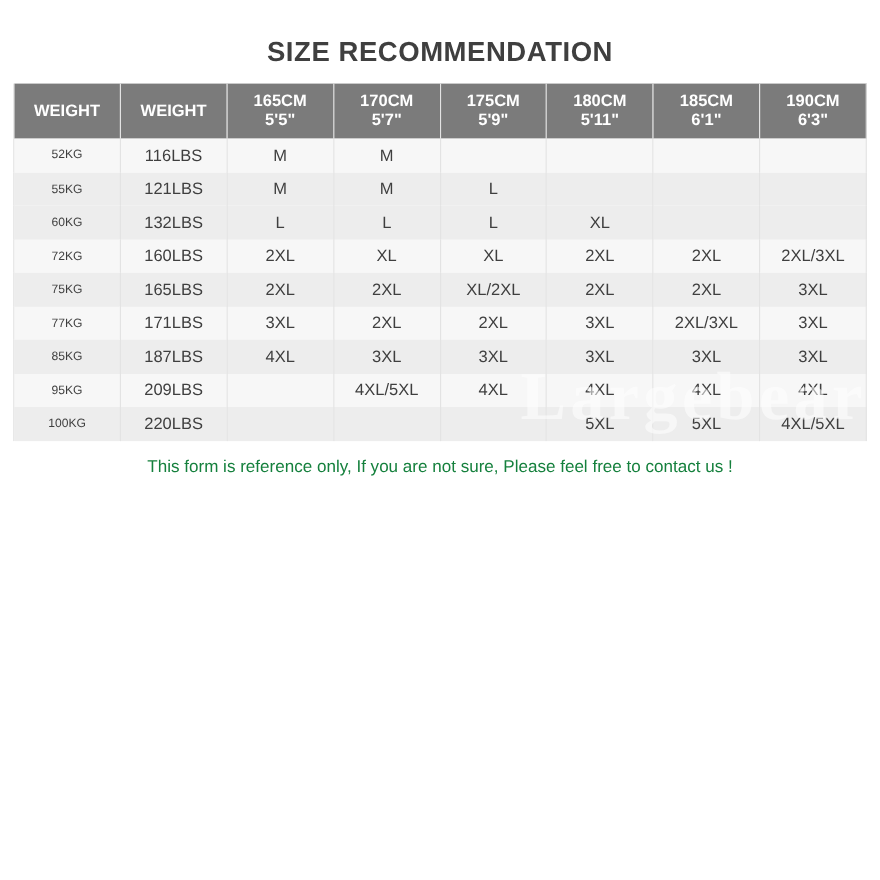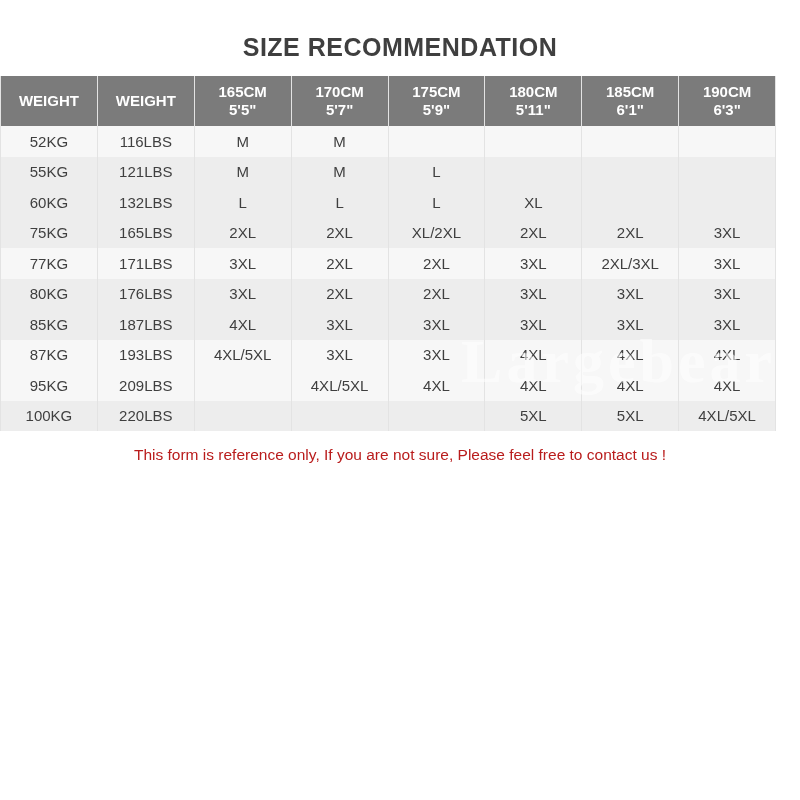--- a/index.html
+++ b/index.html
@@ -24,21 +24,21 @@
     text-align: center;
     font-size: 25px;
     letter-spacing: 0.5px;
     color: #3f3f3f;
     font-weight: bold;
     padding-top: 33px;
     padding-bottom: 14px;
   }
   .table-wrap {
     position: relative;
-    margin: 0 0;
+    margin: 0 12px;
   }
   table.size-table {
     border-collapse: collapse;
     width: 776px;
     table-layout: fixed;
   }
   table.size-table th, table.size-table td {
     text-align: center;
     vertical-align: middle;
     border-left: 1px solid #e3e3e3;
@@ -67,40 +67,40 @@
     color: #3f3f3f;
     padding: 0;
   }
   tbody tr.odd td {
     background: #f7f7f7;
   }
   tbody tr.even td {
     background: #ededed;
   }
   tbody td.first-col {
-    font-size: 15px;
+    font-size: 11px;
   }
   .watermark {
     position: absolute;
     top: 250px;
     left: 0;
     width: 776px;
     text-align: right;
     font-size: 62px;
     font-weight: bold;
     color: rgba(255,255,255,0.55);
     letter-spacing: 4px;
     pointer-events: none;
     font-family: "Liberation Serif", serif;
     user-select: none;
   }
   .footnote {
     text-align: center;
     font-size: 15.5px;
-    color: #b91c1c;
+    color: #15803d;
     padding-top: 15px;
   }
 </style>
 </head>
 <body>
 
 <div class="page">
 
   <div class="title">SIZE RECOMMENDATION</div>
 
@@ -166,20 +166,30 @@
           <tr class="even">
             <td class="first-col">60KG</td>
             <td>132LBS</td>
             <td>L</td>
             <td>L</td>
             <td>L</td>
             <td>XL</td>
             <td></td>
             <td></td>
           </tr>
+          <tr class="odd">
+            <td class="first-col">72KG</td>
+            <td>160LBS</td>
+            <td>2XL</td>
+            <td>XL</td>
+            <td>XL</td>
+            <td>2XL</td>
+            <td>2XL</td>
+            <td>2XL/3XL</td>
+          </tr>
           <tr class="even">
             <td class="first-col">75KG</td>
             <td>165LBS</td>
             <td>2XL</td>
             <td>2XL</td>
             <td>XL/2XL</td>
             <td>2XL</td>
             <td>2XL</td>
             <td>3XL</td>
           </tr>
@@ -187,48 +197,28 @@
             <td class="first-col">77KG</td>
             <td>171LBS</td>
             <td>3XL</td>
             <td>2XL</td>
             <td>2XL</td>
             <td>3XL</td>
             <td>2XL/3XL</td>
             <td>3XL</td>
           </tr>
           <tr class="even">
-            <td class="first-col">80KG</td>
-            <td>176LBS</td>
-            <td>3XL</td>
-            <td>2XL</td>
-            <td>2XL</td>
-            <td>3XL</td>
-            <td>3XL</td>
-            <td>3XL</td>
-          </tr>
-          <tr class="even">
             <td class="first-col">85KG</td>
             <td>187LBS</td>
             <td>4XL</td>
             <td>3XL</td>
             <td>3XL</td>
             <td>3XL</td>
             <td>3XL</td>
             <td>3XL</td>
-          </tr>
-          <tr class="odd">
-            <td class="first-col">87KG</td>
-            <td>193LBS</td>
-            <td>4XL/5XL</td>
-            <td>3XL</td>
-            <td>3XL</td>
-            <td>4XL</td>
-            <td>4XL</td>
-            <td>4XL</td>
           </tr>
           <tr class="odd">
             <td class="first-col">95KG</td>
             <td>209LBS</td>
             <td></td>
             <td>4XL/5XL</td>
             <td>4XL</td>
             <td>4XL</td>
             <td>4XL</td>
             <td>4XL</td>

